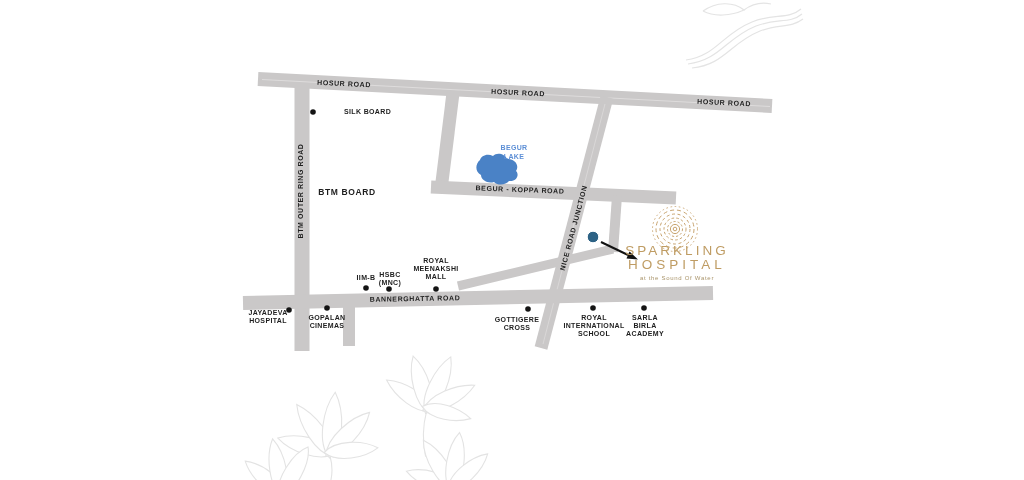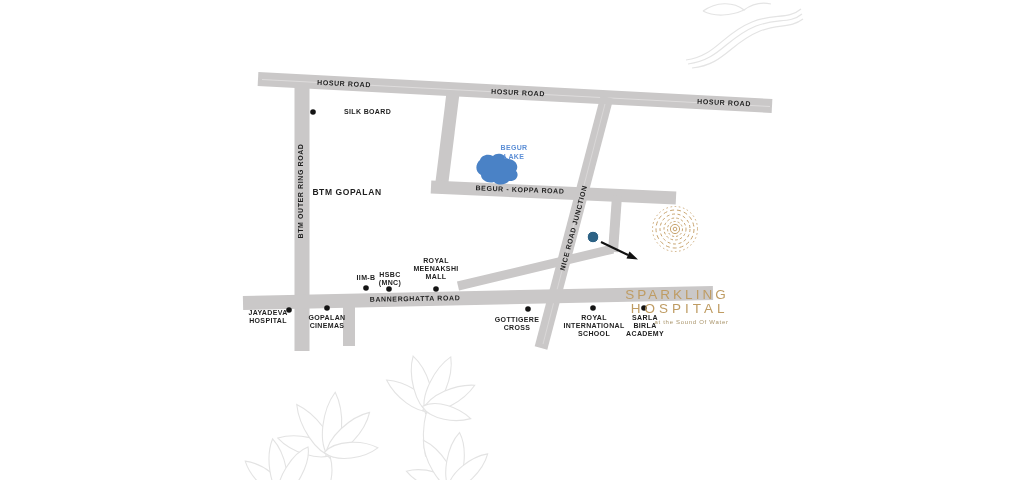--- a/index.html
+++ b/index.html
@@ -12,21 +12,21 @@
   .lbl div{white-space:nowrap;}
   .road-lbl{letter-spacing:.6px;}
   .rot3{transform:translate(-50%,-50%) rotate(2.9deg);}
   .rot2{transform:translate(-50%,-50%) rotate(2.1deg);}
   .rotm1{transform:translate(-50%,-50%) rotate(-1deg);}
   .rot-90{transform:translate(-50%,-50%) rotate(-90deg);}
   .rot-75{transform:translate(-50%,-50%) rotate(-75deg);}
   .area-lbl{font-size:8.5px;letter-spacing:.6px;}
   .lake-lbl{color:#5d8fd6;line-height:8.5px;}
   .logo{position:absolute;left:677px;top:262px;transform:translate(-50%,-50%);
-        text-align:right;color:#bf9c63;margin-top:44px;}
+        text-align:center;color:#bf9c63;}
   .logo .l1{font-size:13.5px;letter-spacing:3px;line-height:14px;font-weight:normal;}
   .logo .l2{font-size:13.5px;letter-spacing:4px;line-height:14px;font-weight:normal;}
   .logo .tag{font-size:6px;letter-spacing:.7px;color:#a9946a;margin-top:3px;}
 </style>
 </head>
 <body>
 
 <div id="stage">
 
   <svg class="layer" width="1024" height="480" viewBox="0 0 1024 480">
@@ -115,21 +115,21 @@
   </svg>
 
   <div class="lbl road-lbl rot3" style="left:344px;top:84px;">HOSUR ROAD</div>
   <div class="lbl road-lbl rot3" style="left:518px;top:93px;">HOSUR ROAD</div>
   <div class="lbl road-lbl rot3" style="left:724px;top:103px;">HOSUR ROAD</div>
   <div class="lbl road-lbl rot-90" style="left:301px;top:191px;">BTM OUTER RING ROAD</div>
   <div class="lbl road-lbl rot2" style="left:520px;top:190px;">BEGUR - KOPPA ROAD</div>
   <div class="lbl road-lbl rot-75" style="left:574px;top:228px;">NICE ROAD JUNCTION</div>
   <div class="lbl road-lbl rotm1" style="left:415px;top:299px;">BANNERGHATTA ROAD</div>
 
-  <div class="lbl area-lbl" style="left:347px;top:192px;">BTM GOPALAN</div>
+  <div class="lbl area-lbl" style="left:347px;top:192px;">BTM BOARD</div>
   <div class="lbl lake-lbl" style="left:514px;top:152px;">
     <div>BEGUR</div>
     <div>LAKE</div>
   </div>
 
   <div class="lbl" style="left:344px;top:112px;transform:translate(0,-50%);">
     <div>SILK BOARD</div>
   </div>
   <div class="lbl" style="left:366px;top:278px;">
     <div>IIM-B</div>

